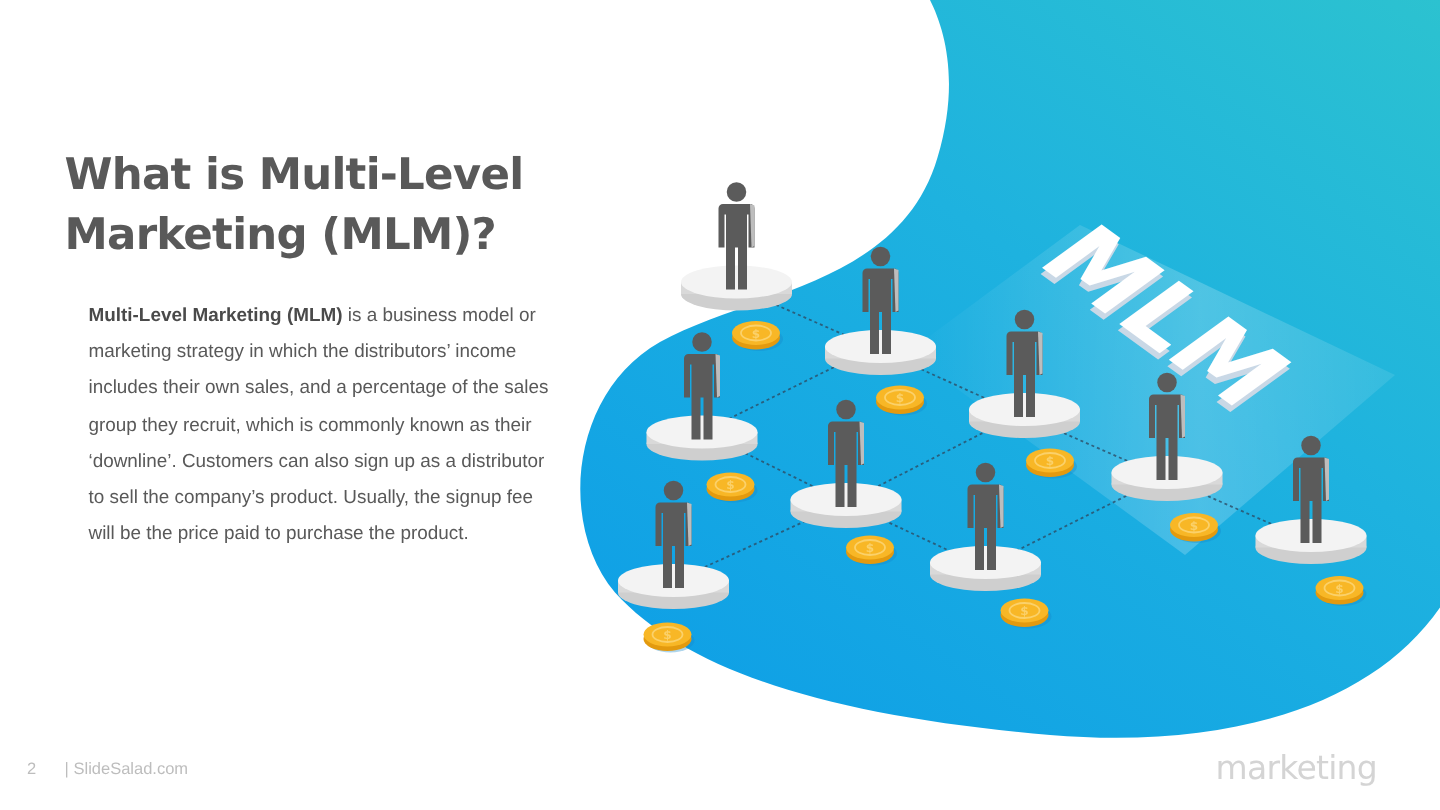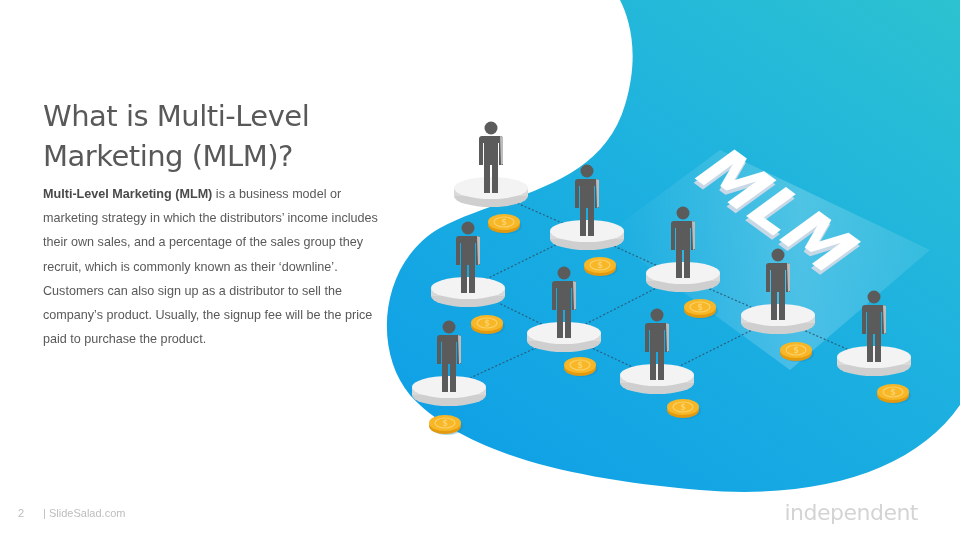--- a/index.html
+++ b/index.html
@@ -1,21 +1,21 @@
 <!DOCTYPE html>
 <html><head>
 <meta charset="utf-8">
 <style>
   html, body { margin: 0; padding: 0; }
   body { width: 960px; height: 540px; position: relative; overflow: hidden; background: #ffffff; font-family: "Liberation Sans", sans-serif; }
   .slide { position: absolute; inset: 0; }
   .art { position: absolute; left: 0; top: 0; width: 960px; height: 540px; }
-  .title { position: absolute; left: 43px; top: 96px; width: 340px; margin: 0; font-family: "DejaVu Sans", sans-serif; font-weight: normal; font-size: 29px; line-height: 40px; color: #595959; letter-spacing: -0.5px; }
+  .title { position: absolute; left: 43px; top: 96px; width: 340px; margin: 0; font-family: "DejaVu Sans", sans-serif; font-weight: bold; font-size: 29px; line-height: 40px; color: #595959; letter-spacing: -0.5px; }
   .body { position: absolute; left: 43px; top: 182px; width: 340px; font-size: 12.6px; line-height: 24.2px; color: #595959; }
-  .body p { margin: 0; }
+  .body p { margin: 16px; }
   .body p + p { margin-top: 24px; }
   .body b { font-weight: bold; color: #4a4a4a; }
   .footer { position: absolute; left: 18px; top: 507px; font-size: 11px; color: #bdbdbd; }
   .footer .num { display: inline-block; width: 22px; }
   .brand { position: absolute; right: 42px; top: 500px; font-family: "DejaVu Sans", sans-serif; font-size: 22px; color: #d4d4d4; letter-spacing: -0.5px; }
 </style>
 </head>
 <body>
 
 <div class="slide">
@@ -143,14 +143,14 @@
 
   <div class="body">
     <p><b>Multi-Level Marketing (MLM)</b><span> is a business model or marketing strategy in which the distributors’ income includes their own sales, and a percentage of the sales group they recruit, which is commonly known as their ‘downline’. Customers can also sign up as a distributor to sell the company’s product. Usually, the signup fee will be the price paid to purchase the product.</span></p>
   </div>
 
   <div class="footer">
     <span class="num">2</span>
     <span>| SlideSalad.com</span>
   </div>
 
-  <div class="brand">independent</div>
+  <div class="brand">marketing</div>
 </div>
 
 </body></html>

